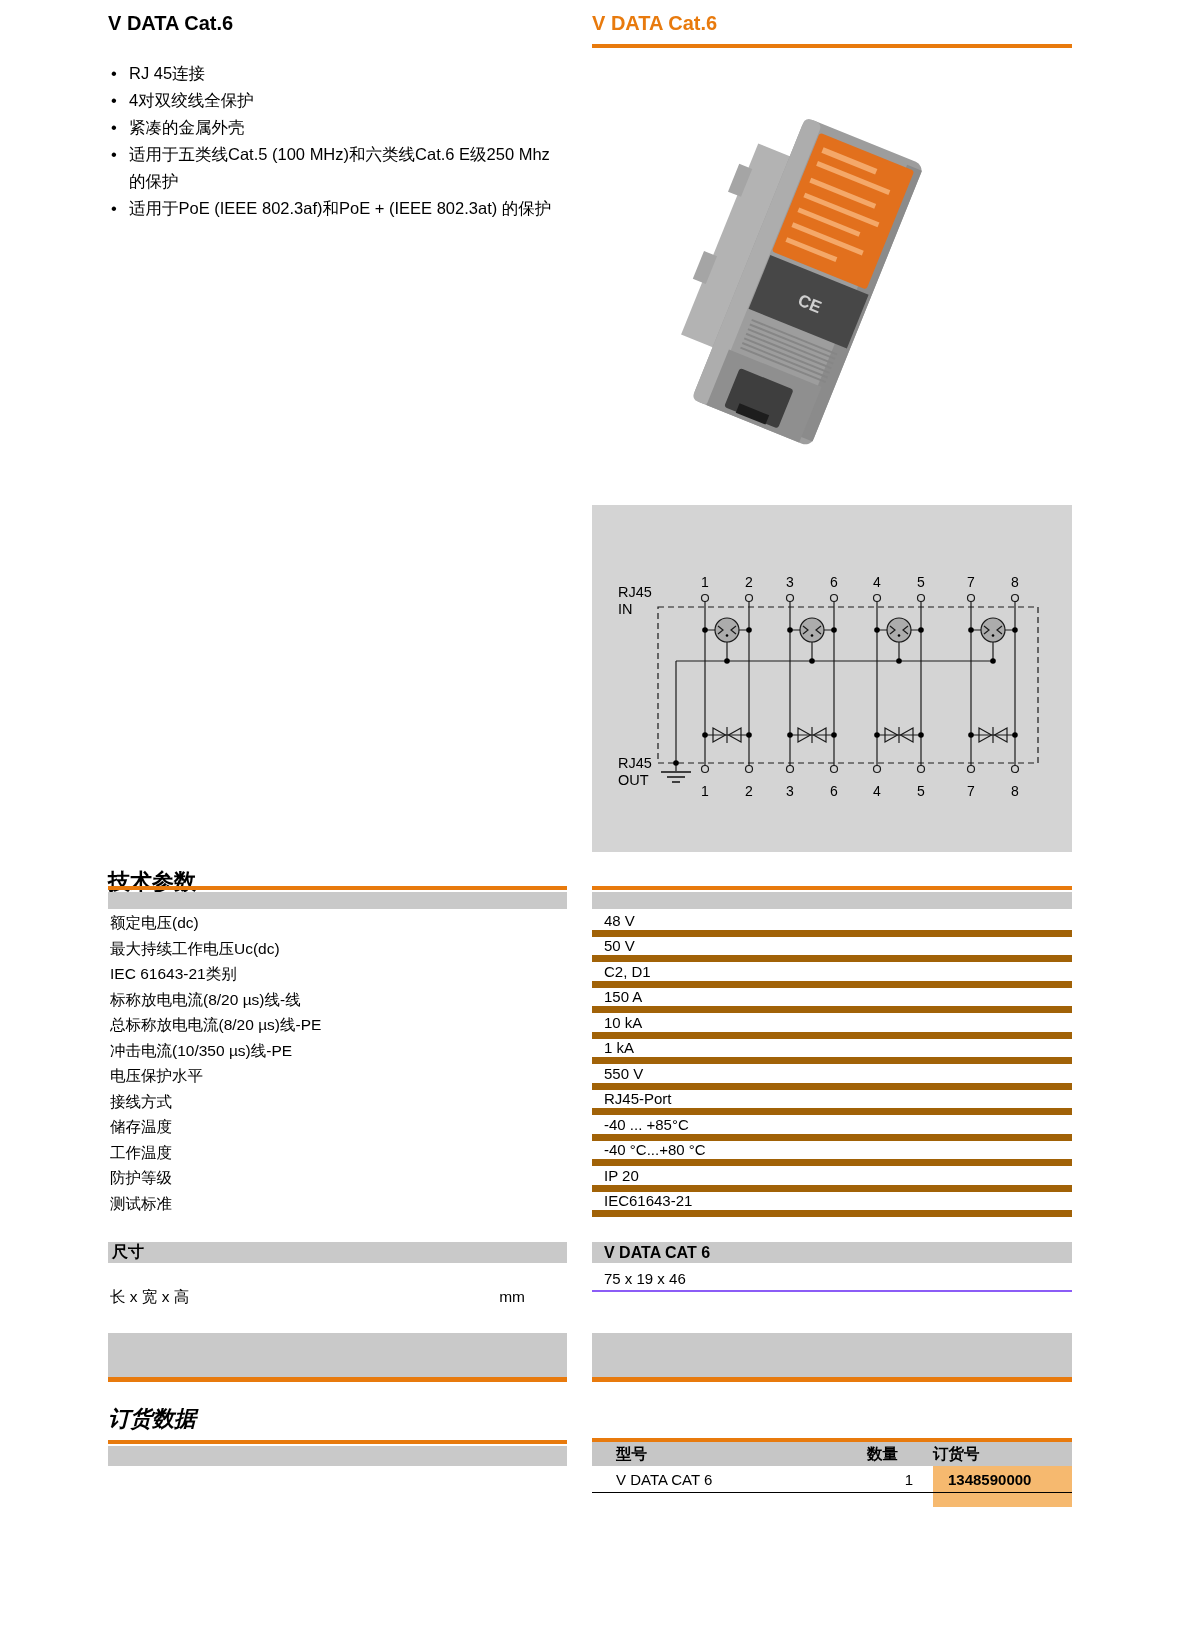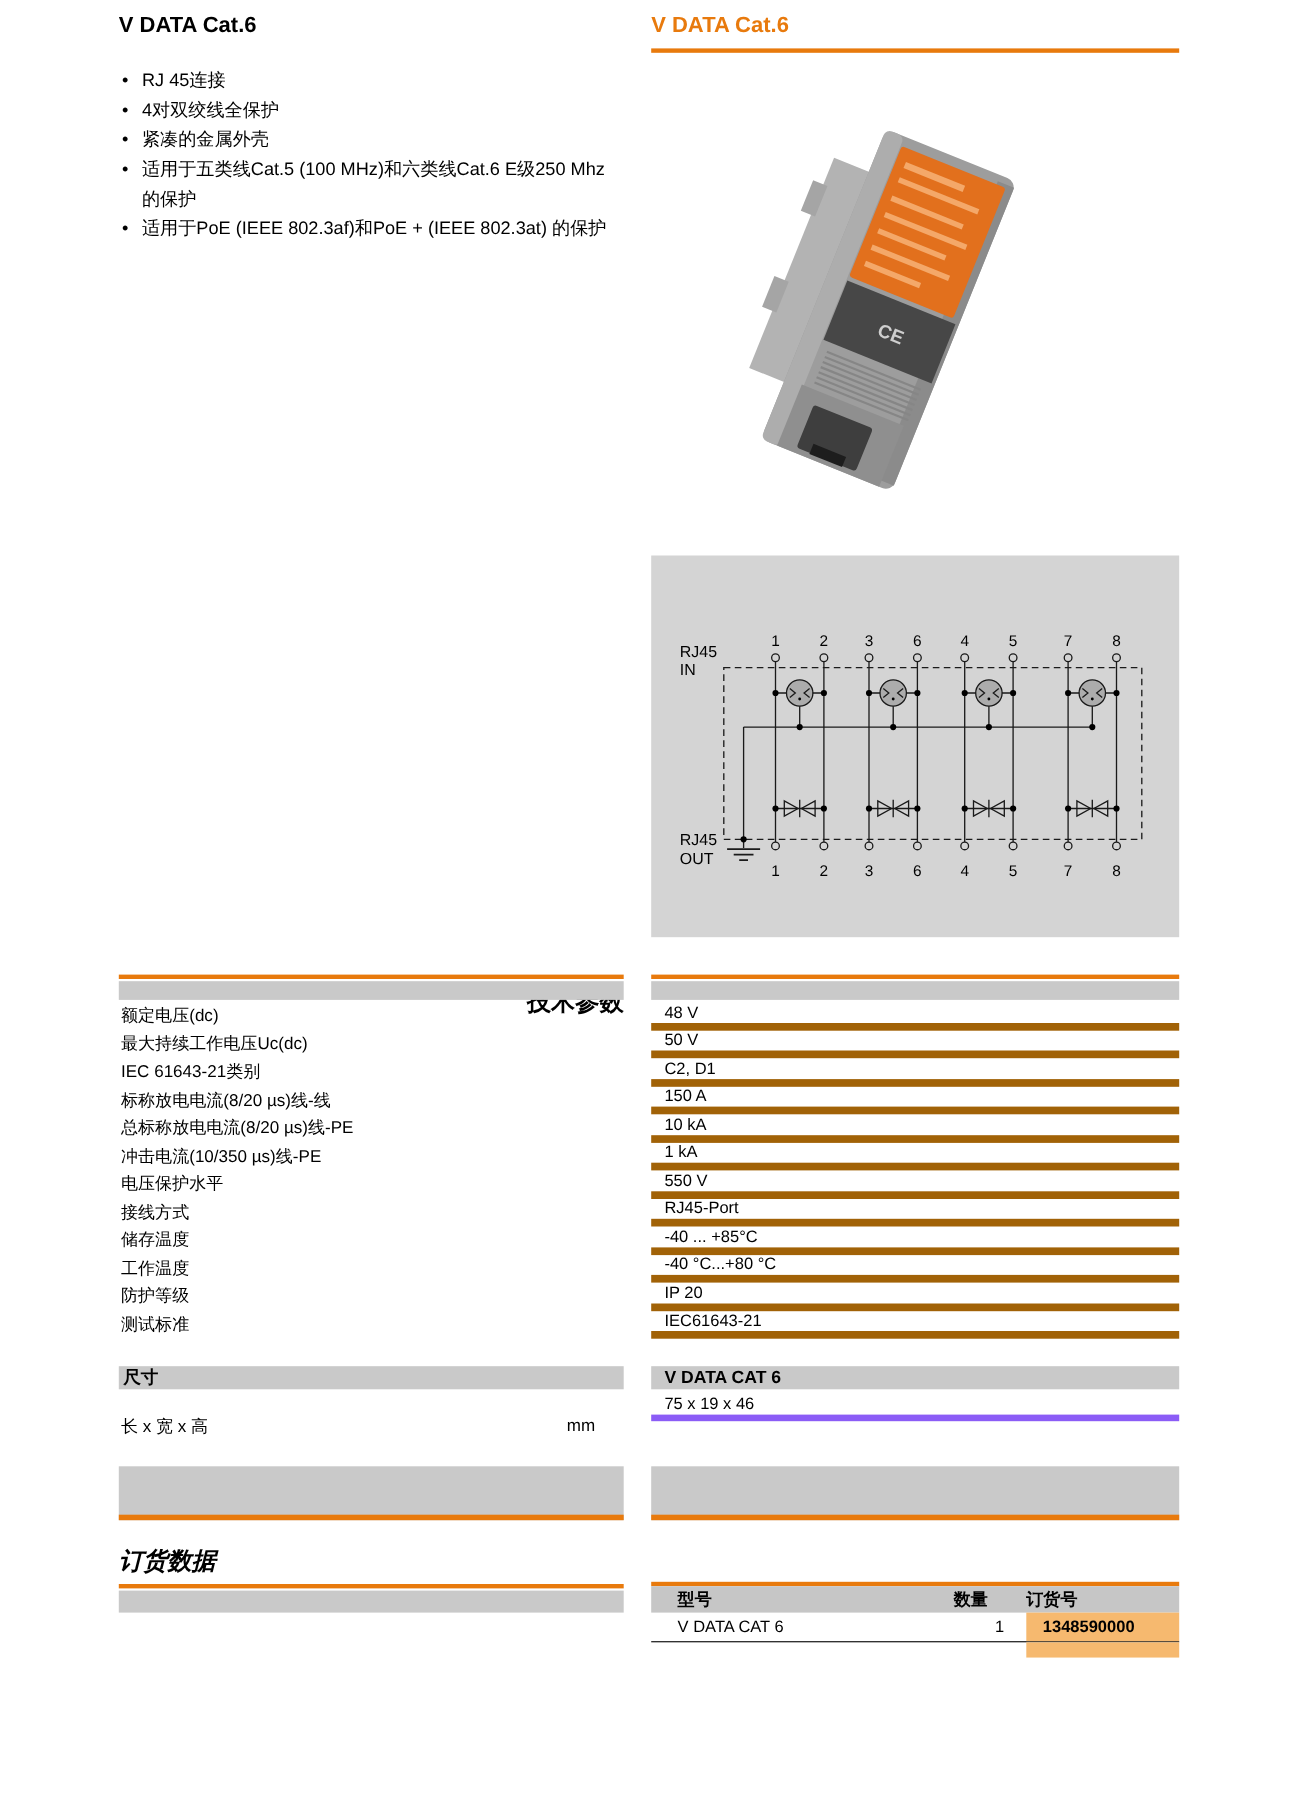--- a/index.html
+++ b/index.html
@@ -22,21 +22,21 @@
 
   .section-heading{font-size:22px;font-weight:bold;}
 
   
   .srow{height:25.5px;display:flex;align-items:center;font-size:15.5px;box-sizing:border-box;}
   .slabel{padding-left:2px;}
   .svalue{border-bottom:7px solid #a16207;padding-left:12px;font-size:15px;}
 
   .dim-bar{height:21px;background:#C9C9C9;display:flex;align-items:center;font-weight:bold;font-size:16px;box-sizing:border-box;}
   .dim-row{height:26px;display:flex;align-items:center;font-size:15.5px;box-sizing:border-box;}
-  .dim-row-right{border-bottom:6px solid #8b5cf6;padding-left:12px;font-size:15px;}
+  .dim-row-right{border-bottom:2px solid #8b5cf6;padding-left:12px;font-size:15px;}
 
   .placeholder{height:44px;background:#C9C9C9;border-bottom:5px solid #E87A0D;}
   .ph-bottom{height:42px;background:#C9C9C9;}
   .orange-line{height:5px;background:#E87A0D;}
 
   
   .order-table{box-sizing:border-box;}
   .ot-topline{height:4px;background:#E87A0D;}
   .ot-header{height:24px;background:#C6C6C6;display:flex;align-items:center;font-weight:bold;font-size:15.5px;}
   .ot-row{display:flex;align-items:stretch;font-size:15px;}
@@ -65,21 +65,21 @@
   <div class="abs lcol page-title" style="top:12px;">V DATA Cat.6</div>
 
   <ul class="abs lcol features" style="top:60px;">
       <li>RJ 45连接</li>
       <li>4对双绞线全保护</li>
       <li>紧凑的金属外壳</li>
       <li>适用于五类线Cat.5 (100 MHz)和六类线Cat.6 E级250 Mhz的保护</li>
       <li>适用于PoE (IEEE 802.3af)和PoE + (IEEE 802.3at) 的保护</li>
     </ul>
 
-  <div class="abs lcol section-heading" style="top:896px;text-align:right;">技术参数</div>
+  <div class="abs lcol section-heading" style="top:867px;">技术参数</div>
   <div class="abs lcol hrule" style="top:886px;"></div>
   <div class="abs lcol gbar" style="top:892px;"></div>
 
   <div class="abs lcol" style="top:911px;">
       <div class="srow slabel">额定电压(dc)</div>
       <div class="srow slabel">最大持续工作电压Uc(dc)</div>
       <div class="srow slabel">IEC 61643-21类别</div>
       <div class="srow slabel">标称放电电流(8/20 µs)线-线</div>
       <div class="srow slabel">总标称放电电流(8/20 µs)线-PE</div>
       <div class="srow slabel">冲击电流(10/350 µs)线-PE</div>
@@ -87,21 +87,21 @@
       <div class="srow slabel">接线方式</div>
       <div class="srow slabel">储存温度</div>
       <div class="srow slabel">工作温度</div>
       <div class="srow slabel">防护等级</div>
       <div class="srow slabel">测试标准</div>
     </div>
 
   <div class="abs lcol dim-bar" style="top:1242px;padding-left:4px;">尺寸</div>
   <div class="abs lcol dim-row" style="top:1284px;text-align:right;">
     <span style="padding-left:2px;">长 x 宽 x 高</span>
-    <span style="margin-left:auto;margin-right:26px;">mm</span>
+    <span style="margin-left:auto;margin-right:42px;">mm</span>
   </div>
 
   <div class="abs lcol placeholder" style="top:1333px;"></div>
 
   <div class="abs lcol section-heading" style="top:1404px;font-style:italic;">订货数据</div>
   <div class="abs lcol hrule" style="top:1440px;"></div>
   <div class="abs lcol" style="top:1446px;height:20px;background:#C9C9C9;"></div>
 
   <div class="abs lcol ph-bottom" style="top:1583px;"></div>
   <div class="abs lcol orange-line" style="top:1627px;"></div>

